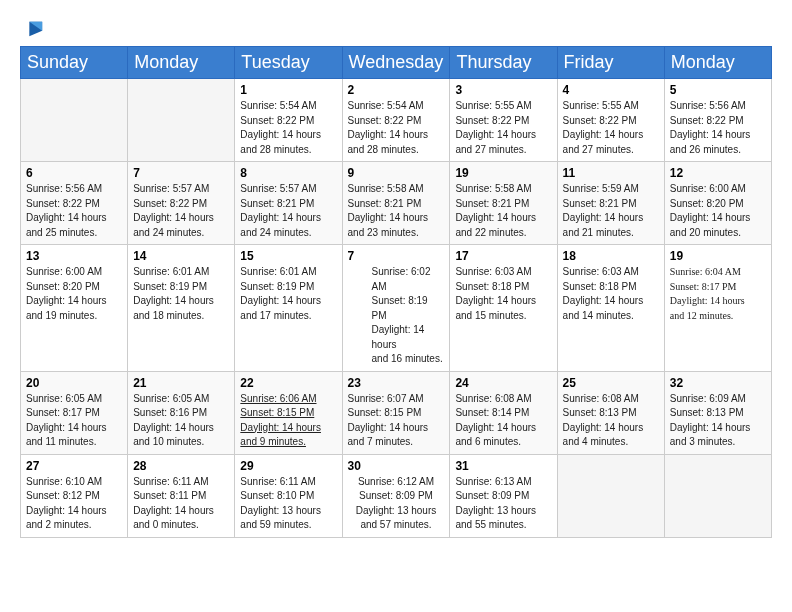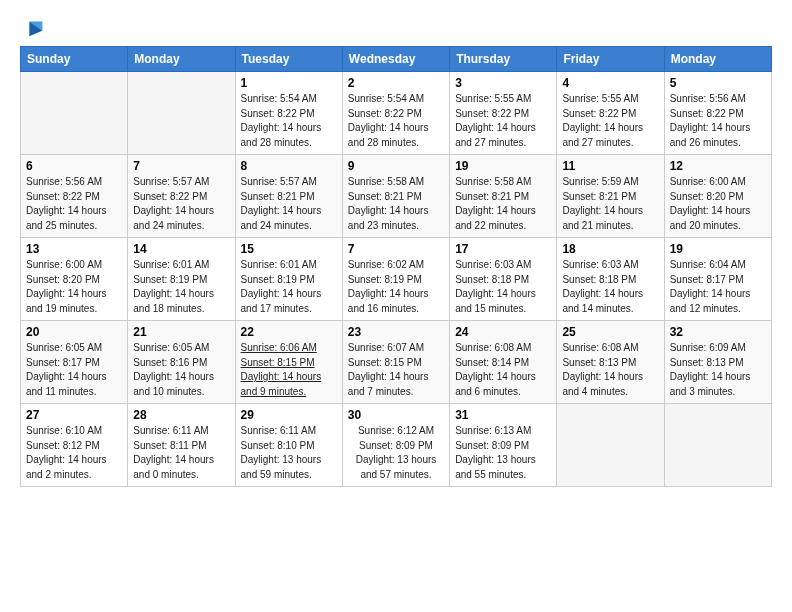--- a/index.html
+++ b/index.html
@@ -56,22 +56,22 @@
       width: 100%;
       border-collapse: collapse;
       border: 1px solid #bbb;
       font-size: 10.5px;
     }
     .calendar th {
       background: #3a7ecf;
       color: #fff;
       text-align: left;
       padding: 5px 6px;
-      font-size: 12px;
-      font-weight: bold;
+      font-size: 18px;
+      font-weight: normal;
       border: 1px solid #2a6abf;
     }
     .calendar td {
       border: 1px solid #ccc;
       vertical-align: top;
       padding: 4px 5px;
       width: 107px;
       min-height: 78px;
       background: #fff;
     }
@@ -239,42 +239,42 @@
           </td>
           <td>
             <span class="day-num">15</span>
             <div class="day-detail" style="white-space: pre-line;">Sunrise: 6:01 AM
 Sunset: 8:19 PM
 Daylight: 14 hours
 and 17 minutes.</div>
           </td>
           <td>
             <span class="day-num">7</span>
-            <div class="day-detail" style="white-space: pre-line;">Sunrise: 6:02 AM
+            <div class="day-detail" style="white-space: pre-line; margin-left: 24px;">Sunrise: 6:02 AM
 Sunset: 8:19 PM
 Daylight: 14 hours
 and 16 minutes.</div>
           </td>
           <td>
             <span class="day-num">17</span>
             <div class="day-detail" style="white-space: pre-line;">Sunrise: 6:03 AM
 Sunset: 8:18 PM
 Daylight: 14 hours
 and 15 minutes.</div>
           </td>
           <td>
             <span class="day-num">18</span>
             <div class="day-detail" style="white-space: pre-line;">Sunrise: 6:03 AM
 Sunset: 8:18 PM
 Daylight: 14 hours
 and 14 minutes.</div>
           </td>
           <td>
             <span class="day-num">19</span>
-            <div class="day-detail" style="white-space: pre-line;">Sunrise: 6:04 AM
+            <div class="day-detail" style="white-space: pre-line; font-family: Liberation Serif, serif;">Sunrise: 6:04 AM
 Sunset: 8:17 PM
 Daylight: 14 hours
 and 12 minutes.</div>
           </td>
         </tr>
         <tr class="row-shade">
           <td>
             <span class="day-num">20</span>
             <div class="day-detail" style="white-space: pre-line;">Sunrise: 6:05 AM
 Sunset: 8:17 PM

